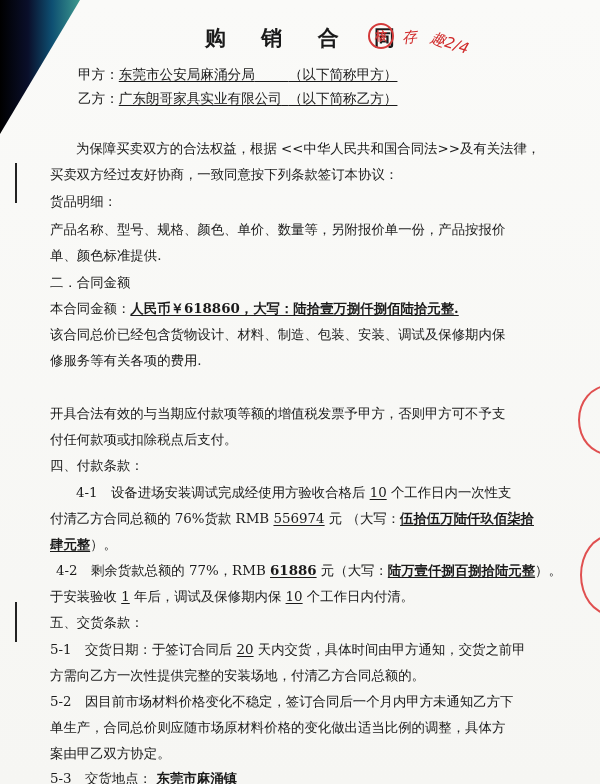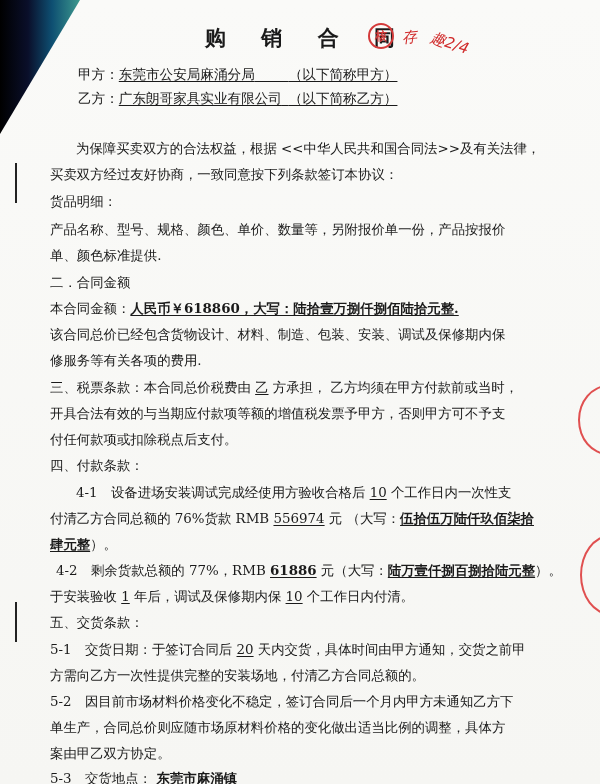--- a/index.html
+++ b/index.html
@@ -77,23 +77,20 @@
   <div class="line" style="top:221px;">产品名称、型号、规格、颜色、单价、数量等，另附报价单一份，产品按报价</div>
   <div class="line" style="top:247px;">单、颜色标准提供.</div>
 
   <div class="line" style="top:274px;">二．合同金额</div>
   <div class="line" style="top:300px;">
     <span>本合同金额：</span><span class="u b">人民币￥618860，大写：陆拾壹万捌仟捌佰陆拾元整.</span>
   </div>
   <div class="line" style="top:326px;">该合同总价已经包含货物设计、材料、制造、包装、安装、调试及保修期内保</div>
   <div class="line" style="top:352px;">修服务等有关各项的费用.</div>
 
-  <div class="line" style="top:379px;">
-    <span>三、税票条款：本合同总价税费由 </span><span class="u">乙</span><span> 方承担， 乙方均须在甲方付款前或当时，</span>
-  </div>
   <div class="line" style="top:405px;">开具合法有效的与当期应付款项等额的增值税发票予甲方，否则甲方可不予支</div>
   <div class="line" style="top:431px;">付任何款项或扣除税点后支付。</div>
 
   <div class="line" style="top:457px;">四、付款条款：</div>
   <div class="line" style="top:484px; left:76px;">
     <span>4-1　设备进场安装调试完成经使用方验收合格后 </span><span class="u">10</span><span> 个工作日内一次性支</span>
   </div>
   <div class="line" style="top:510px;">
     <span>付清乙方合同总额的 76%货款 RMB </span><span class="u">556974</span><span> 元 （大写：</span><span class="u b">伍拾伍万陆仟玖佰柒拾</span>
   </div>

